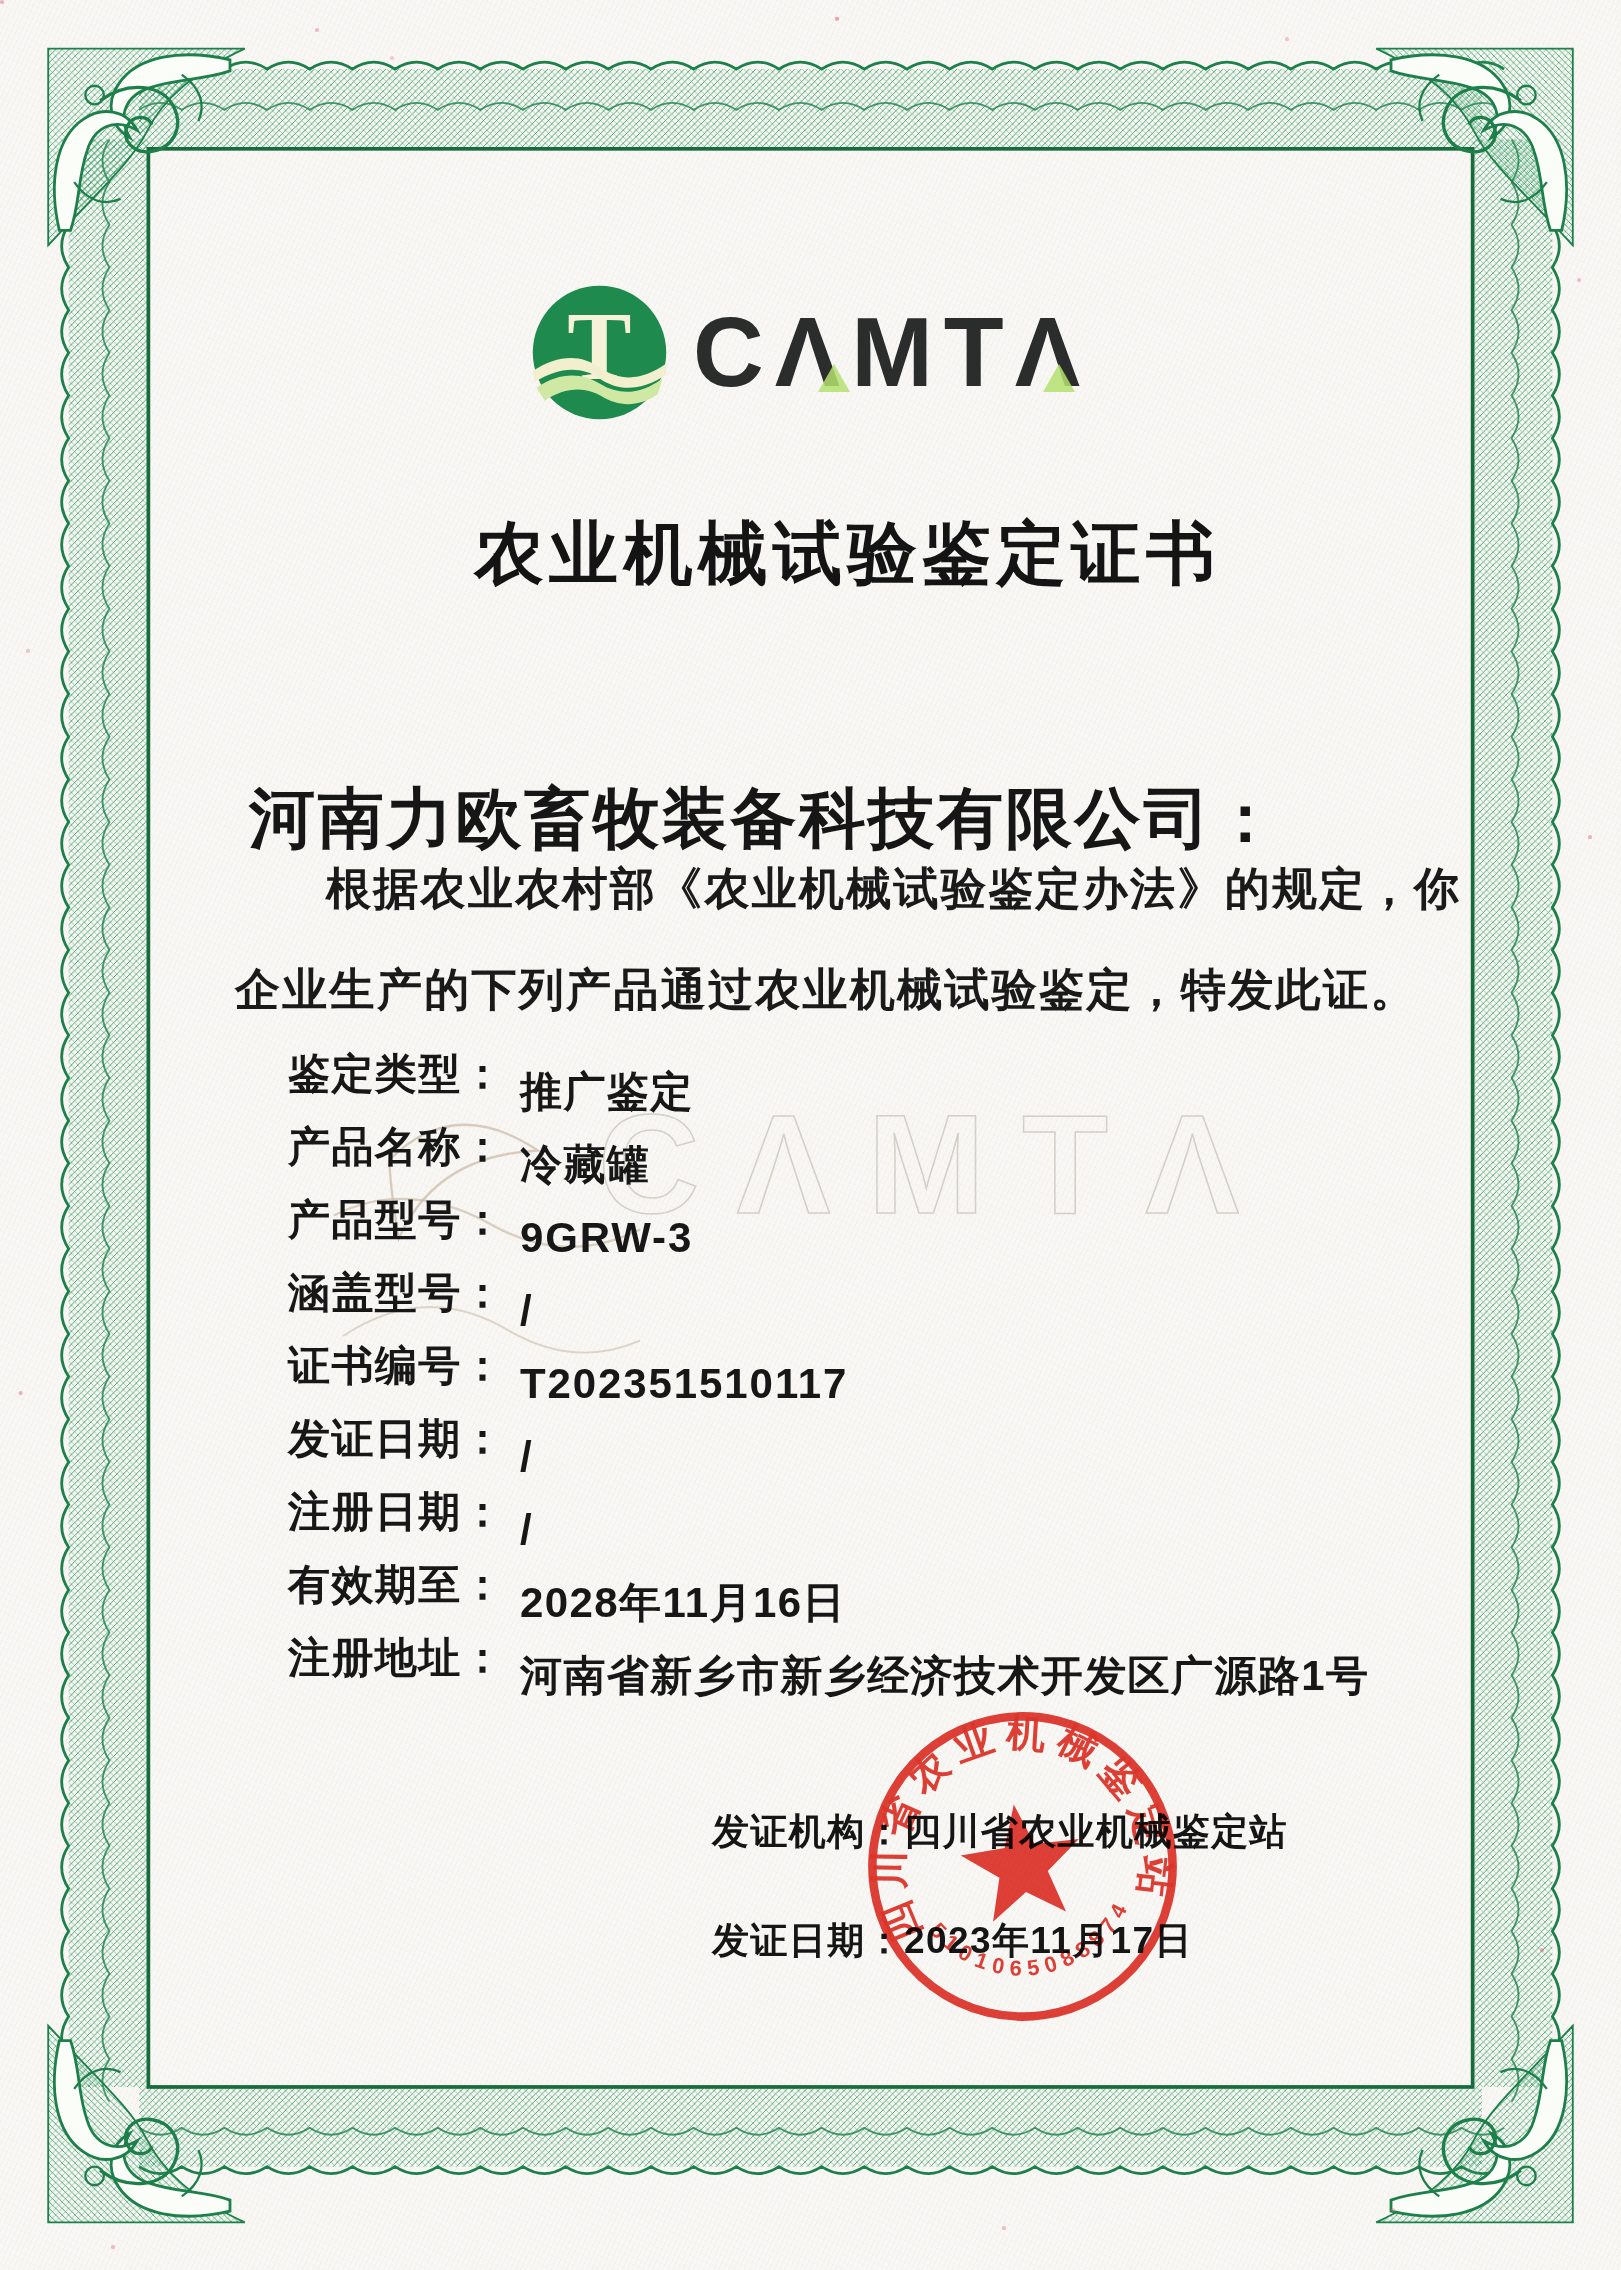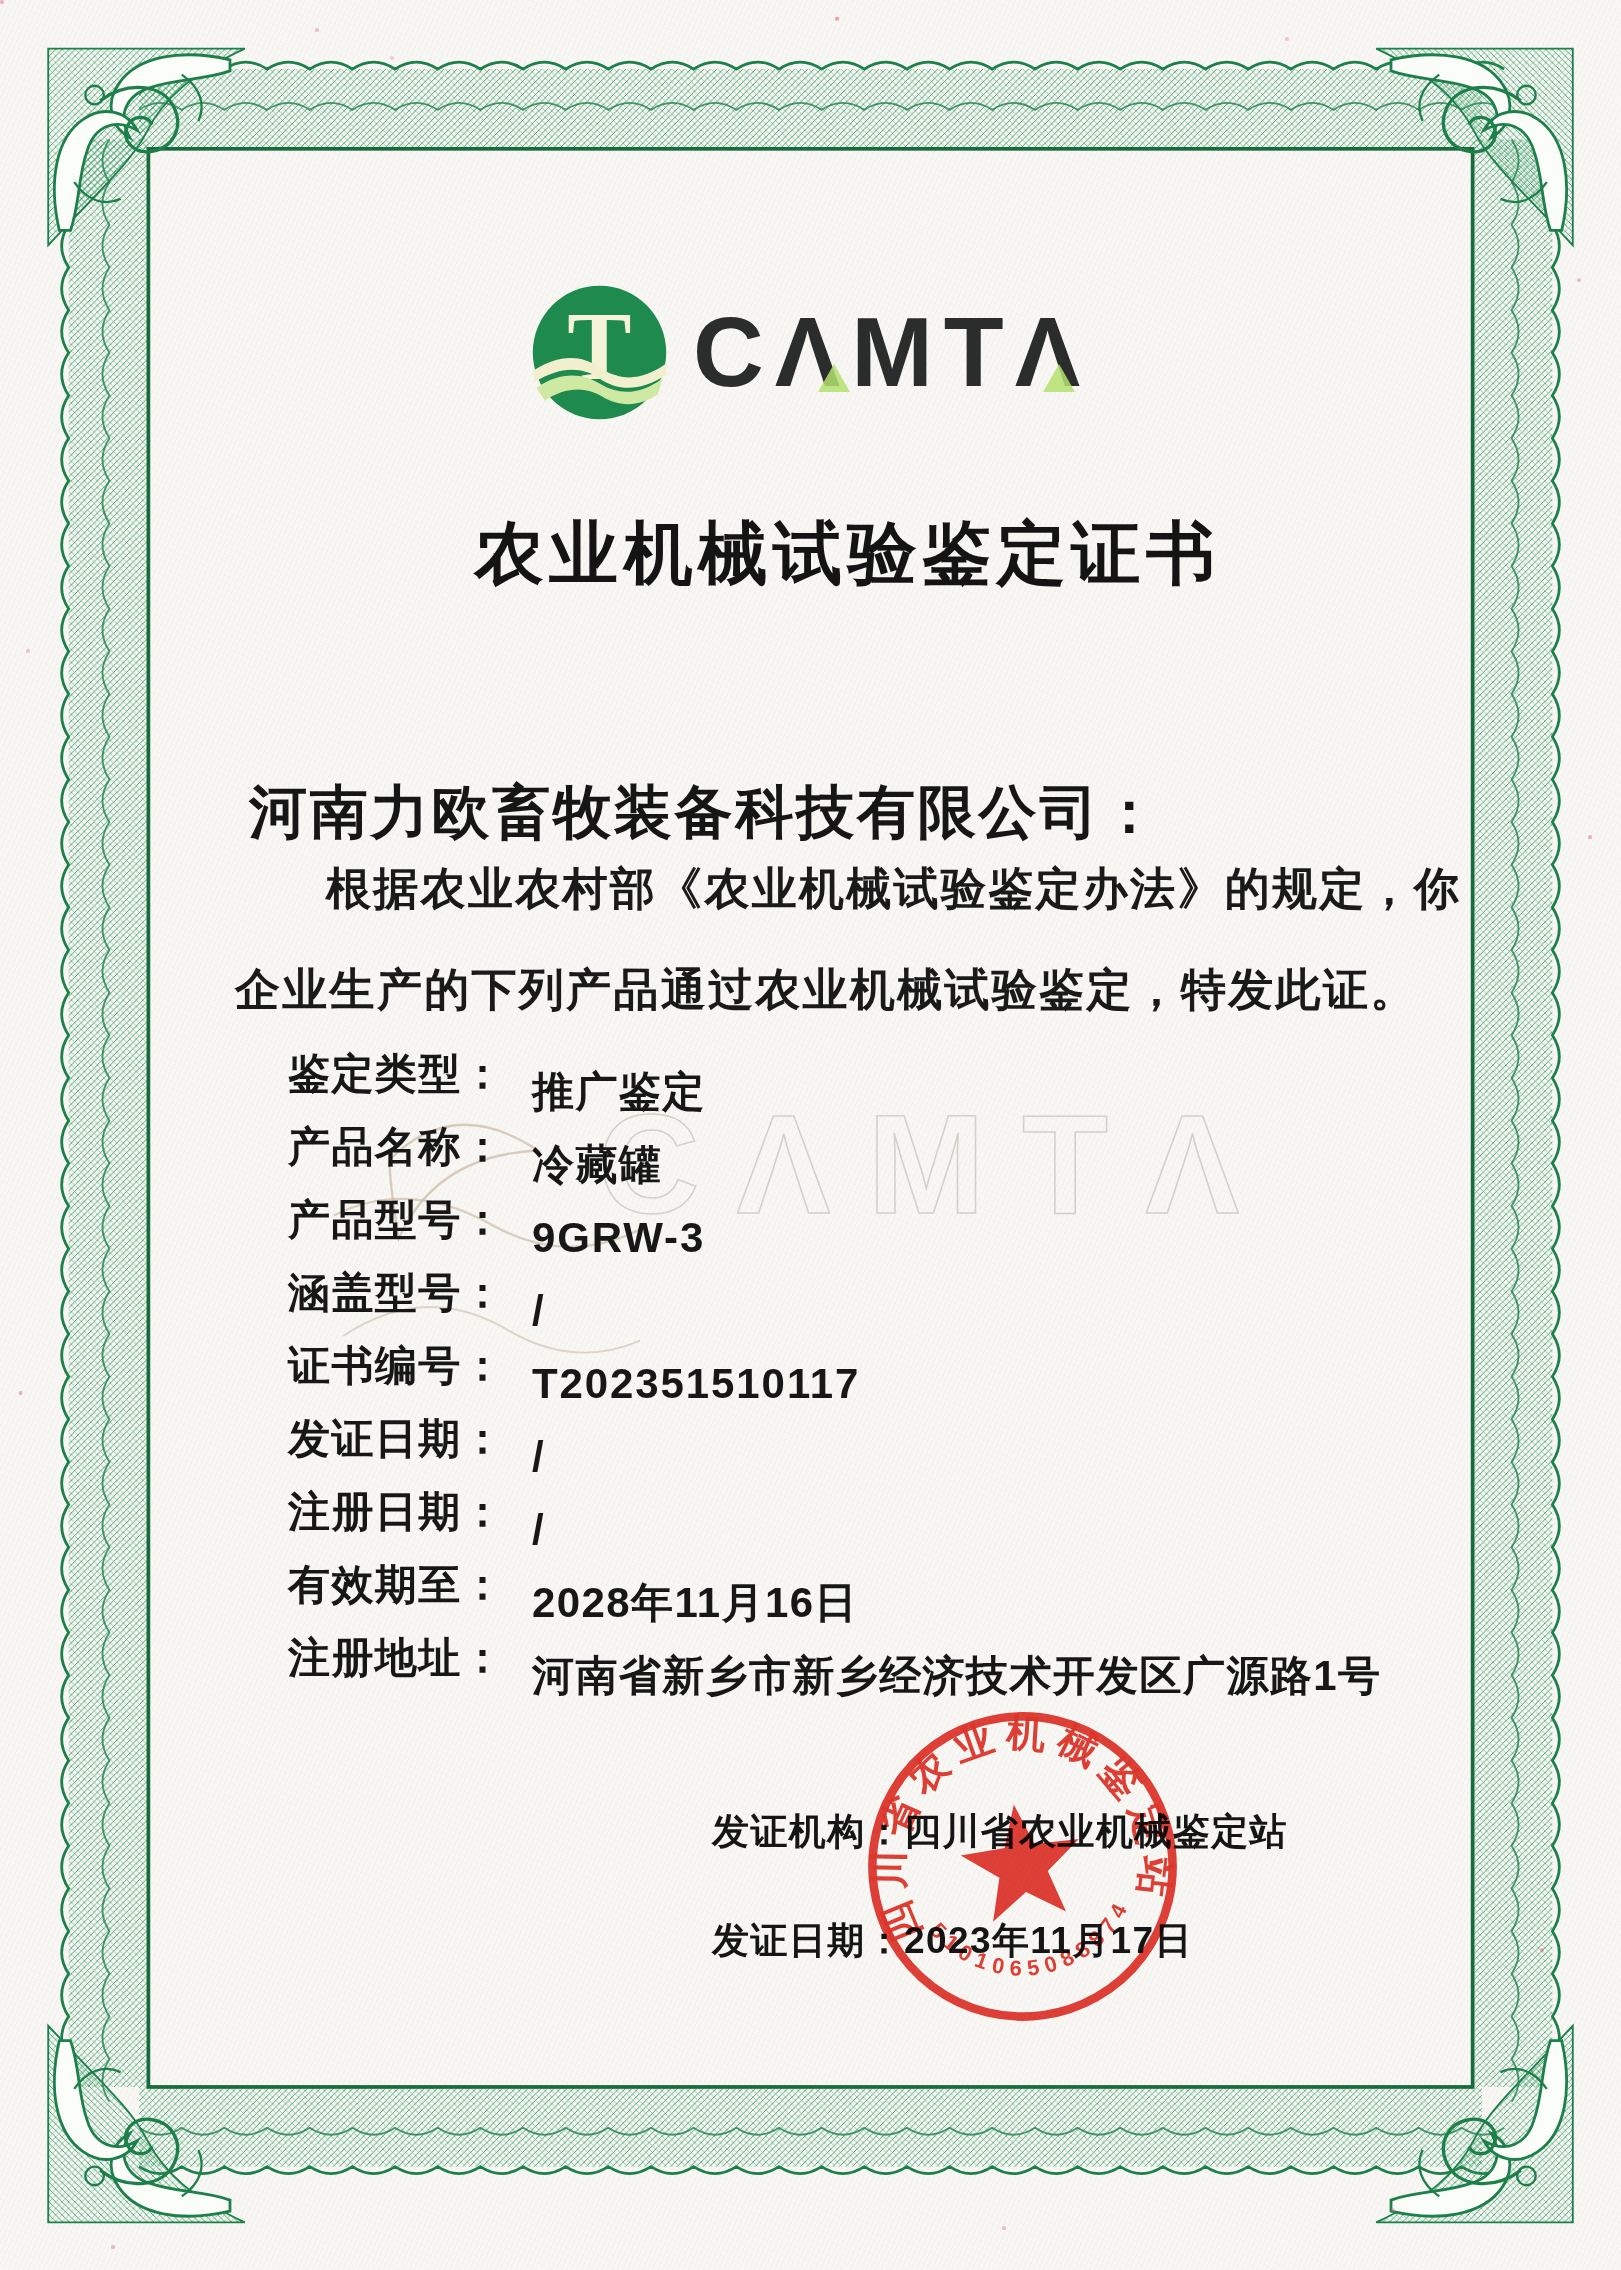--- a/index.html
+++ b/index.html
@@ -36,30 +36,30 @@
   .tri{position:absolute;bottom:16.7px;width:0;height:0;
     border-left:16px solid transparent;border-right:16px solid transparent;
     border-bottom:28px solid #b5e06e;opacity:.85;}
   .tri.t1{left:31.5%;}
   .tri.t2{left:88%;}
   
   .title{position:absolute;top:508px;left:0;width:1621px;text-align:center;
     font-family:"Liberation Serif","DejaVu Serif",serif;
     font-size:69px;font-weight:700;letter-spacing:5.6px;color:#141414;margin-left:37px;}
   
-  .company{position:absolute;top:774px;left:249px;font-size:58px;font-weight:600;
+  .company{position:absolute;top:774px;left:249px;font-size:66px;font-weight:600;
     letter-spacing:2.8px;color:#161616;}
   .para-line{position:absolute;left:235px;width:1187px;font-size:45px;font-weight:600;
     letter-spacing:2.3px;color:#1a1a1a;}
   .para-1{top:859px;padding-left:91px;}
   .para-2{top:960px;}
   
   .fields{position:absolute;left:288px;top:1037px;}
   .field-row{height:73px;display:flex;align-items:center;font-size:42px;font-weight:600;
-    letter-spacing:1.4px;color:#171717;gap:12px;}
+    letter-spacing:1.4px;color:#171717;}
   .field-label{white-space:pre;}
   .field-value{margin-left:15px;white-space:pre;margin-top:36px;}
   .mono-val{font-family:"Liberation Sans","DejaVu Sans",sans-serif;letter-spacing:1.9px;}
   
   .issuer-line{position:absolute;left:712px;font-size:37px;font-weight:600;
     letter-spacing:1.4px;color:#151515;z-index:2;}
   .issuer{top:1807px;}
   .issue-date{top:1916px;}
   
   .watermark{position:absolute;top:1083px;left:501px;width:872px;text-align:center;

